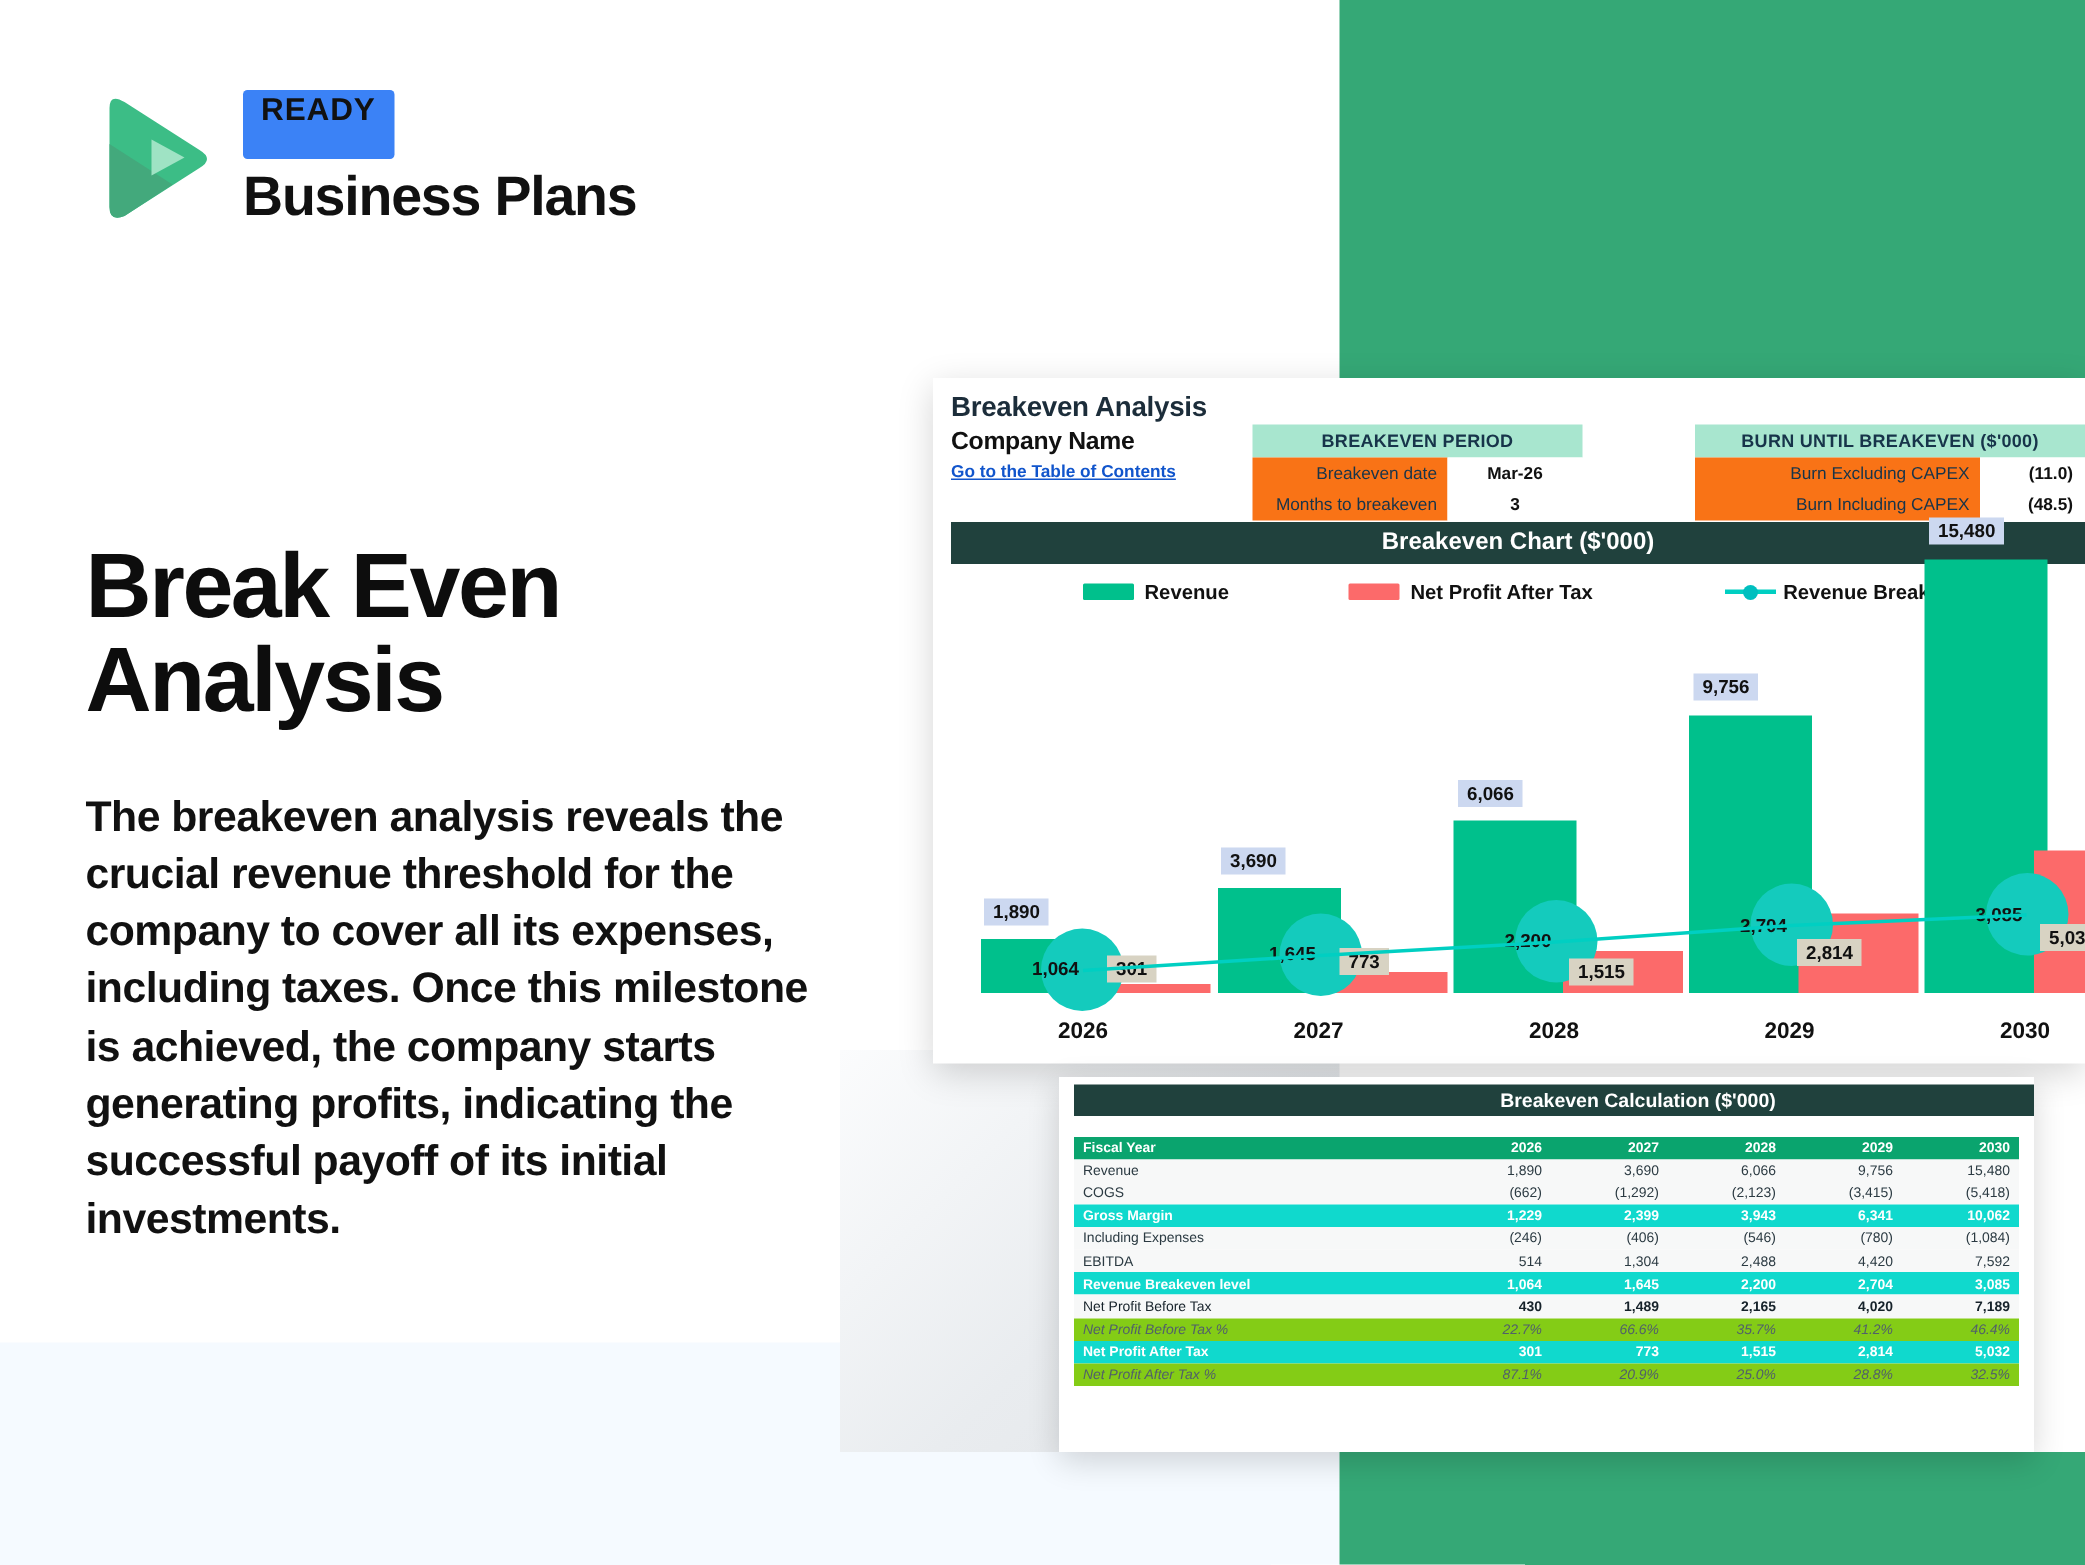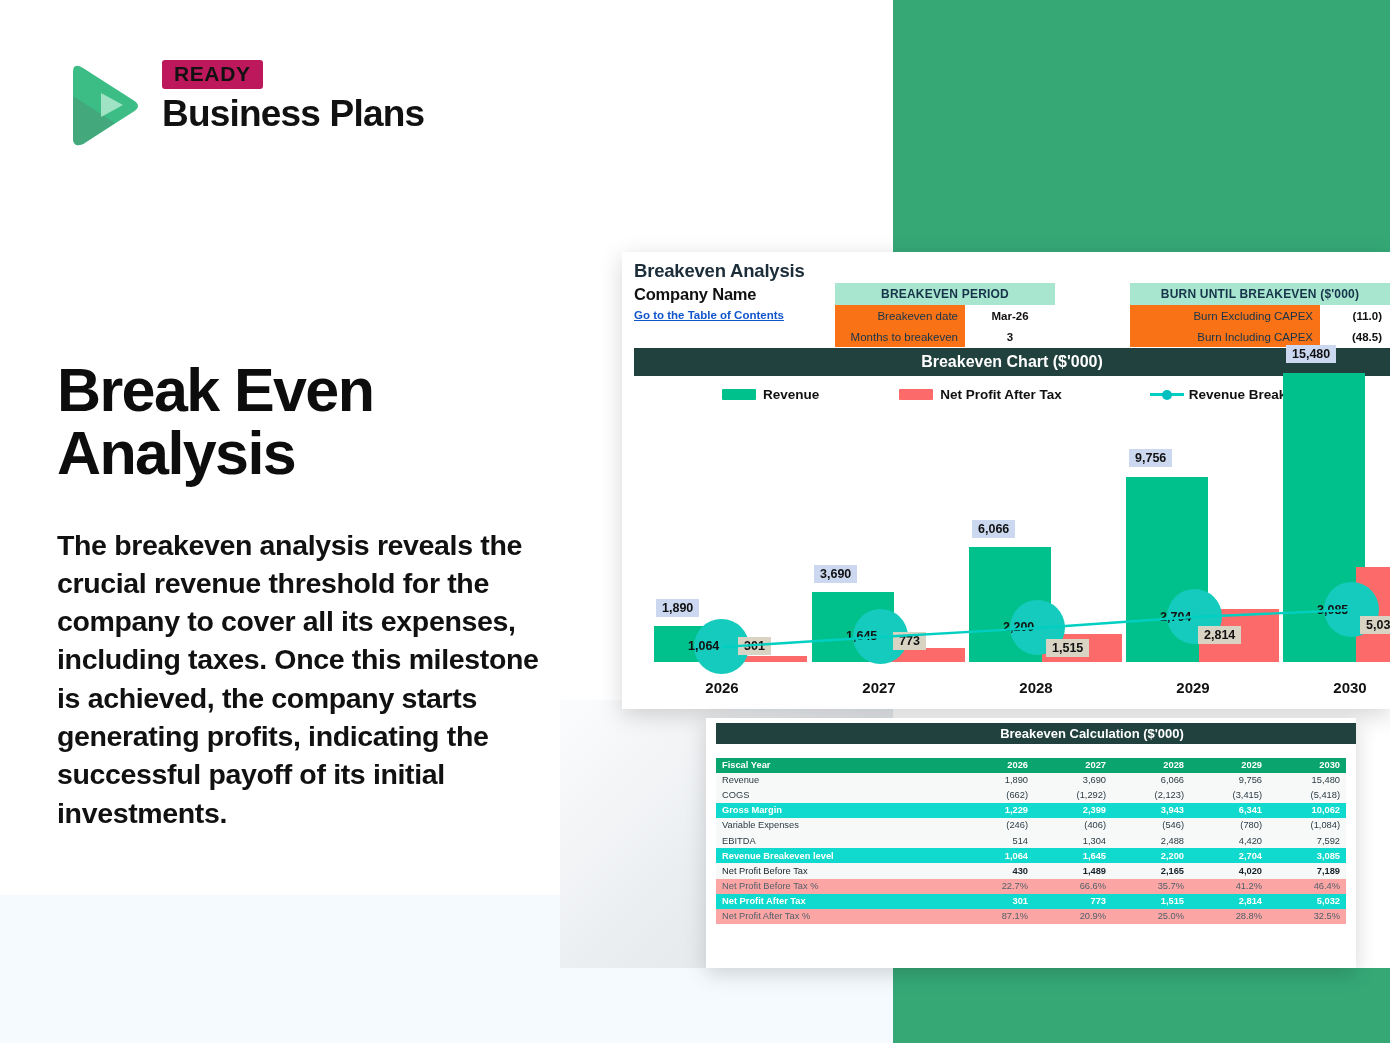--- a/index.html
+++ b/index.html
@@ -23,23 +23,23 @@
   }
   #bg-grey-wash{
     position:absolute;left:560px;top:700px;width:333px;height:268px;
     background:linear-gradient(135deg,#fbfcfd 0%,#e9ecef 55%,#e2e5e8 100%);
   }
   
   #logo{position:absolute;left:57px;top:60px;width:380px;height:90px;}
   #logo-mark{position:absolute;left:0;top:0;width:85px;height:90px;}
   #logo-text{position:absolute;left:105px;top:0px;width:330px;}
   .ready-badge{
-    display:inline-block;background:#be185d;color:#111;
+    display:inline-block;background:#3b82f6;color:#111;
     font-size:21px;font-weight:700;letter-spacing:.6px;
-    padding:3px 12px 4px 12px;border-radius:3px;line-height:1.05;
+    padding:3px 12px 21px 12px;border-radius:3px;line-height:1.05;
   }
   .bp-word{
     display:block;font-size:37px;font-weight:800;color:#111;
     letter-spacing:-.8px;margin-top:6px;line-height:1.05;
   }
   
   #headline{
     position:absolute;left:57px;top:318px;width:470px;
     font-size:61px;font-weight:800;color:#0d0d0d;
     line-height:1.03;letter-spacing:-1.6px;
@@ -158,21 +158,21 @@
   }
   table#calc thead th.h0{text-align:left;}
   tr.r-plain td{background:#f7f8f8;color:#2b3a42;text-align:right;}
   tr.r-plain td.lbl{text-align:left;}
   tr.r-sub td{background:#f7f8f8;color:#2b3a42;text-align:right;}
   tr.r-sub td.lbl{text-align:left;padding-left:18px;}
   tr.r-hl td{background:#10d9cd;color:#ffffff;font-weight:700;text-align:right;}
   tr.r-hl td.lbl{text-align:left;font-size:10.6px;}
   tr.r-bold td{background:#f7f8f8;color:#16222a;font-weight:700;text-align:right;}
   tr.r-bold td.lbl{text-align:left;font-weight:400;}
-  tr.r-pct td{background:#fca5a5;color:#51606a;text-align:right;}
+  tr.r-pct td{background:#84cc16;color:#51606a;font-style:italic;text-align:right;}
   tr.r-pct td.lbl{text-align:left;padding-left:18px;}
 </style>
 </head>
 <body>
 
 <div id="bg-green-top"></div>
 <div id="bg-lightblue"></div>
 <div id="bg-grey-wash"></div>
 <div id="bg-green-bottom"></div>
 
@@ -332,21 +332,21 @@
         </tr>
         <tr class="r-hl">
           <td class="lbl">Gross Margin</td>
           <td>1,229</td>
           <td>2,399</td>
           <td>3,943</td>
           <td>6,341</td>
           <td>10,062</td>
         </tr>
         <tr class="r-sub">
-          <td class="lbl">Variable Expenses</td>
+          <td class="lbl">Including Expenses</td>
           <td>(246)</td>
           <td>(406)</td>
           <td>(546)</td>
           <td>(780)</td>
           <td>(1,084)</td>
         </tr>
         <tr class="r-sub">
           <td class="lbl">EBITDA</td>
           <td>514</td>
           <td>1,304</td>

